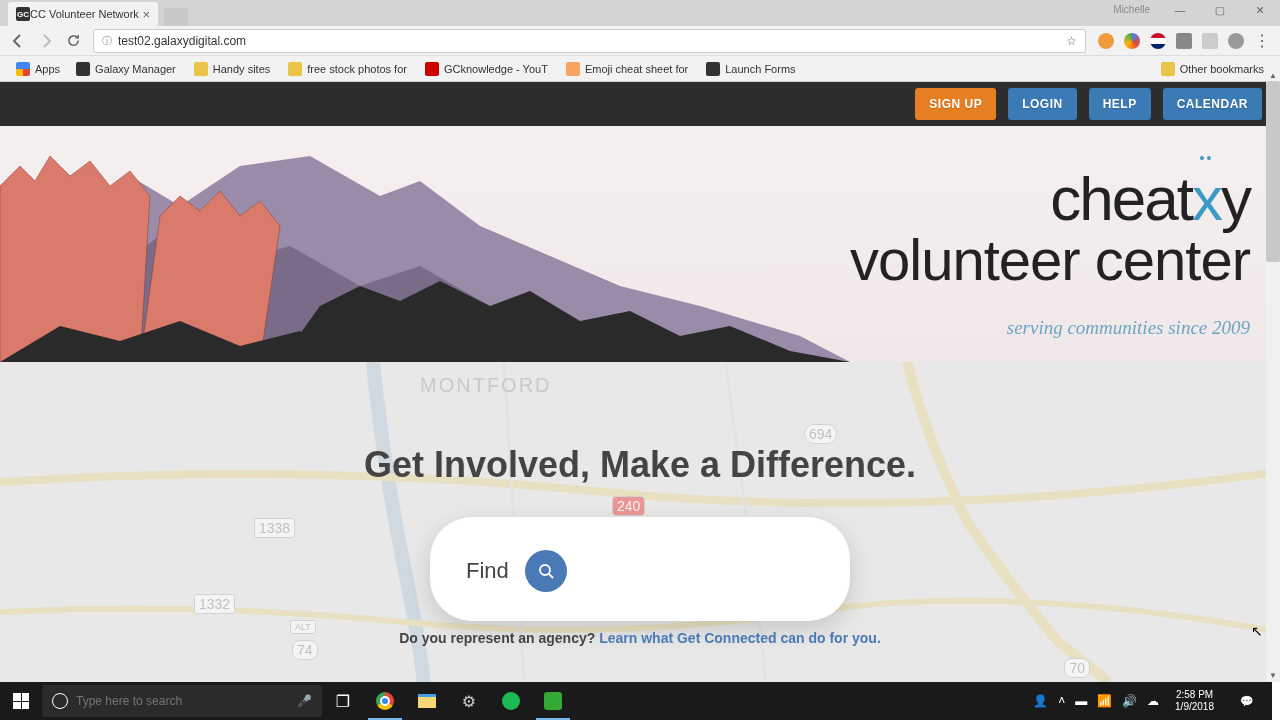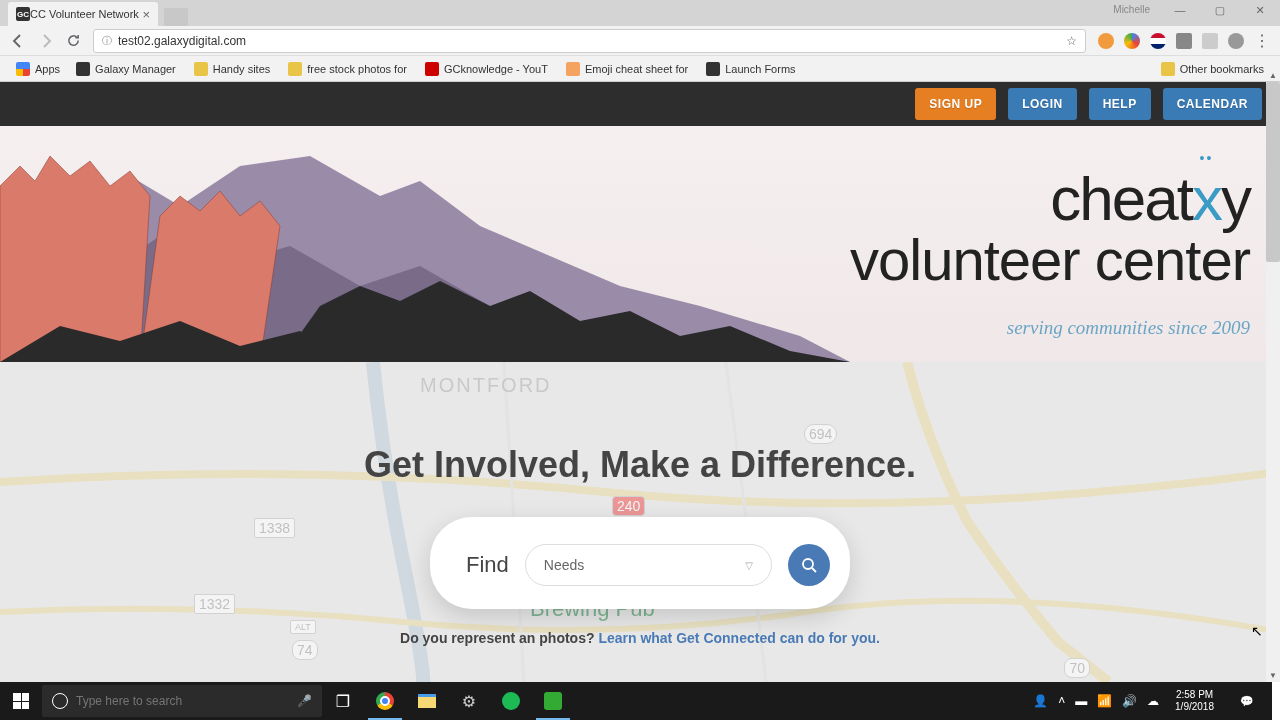--- a/index.html
+++ b/index.html
@@ -50,21 +50,21 @@
 .logo-x::before { content: "••"; position: absolute; top: -12px; left: 50%; transform: translateX(-50%); font-size: 14px; color: #3a9bc5; letter-spacing: 2px; }
 .logo-line2 { font-size: 58px; font-weight: 300; color: #222; letter-spacing: -1px; line-height: 1; margin-top: 4px; }
 .tagline { font-size: 19px; color: #6ba5c5; font-style: italic; margin-top: 28px; font-family: Georgia, serif; }
 
 
 .search-section { height: 320px; position: relative; background: #eaeaea; overflow: hidden; }
 .map-bg { position: absolute; inset: 0; opacity: 0.5; }
 .map-label { position: absolute; font-size: 14px; color: #999; border: 1px solid #bbb; background: #fff; padding: 1px 4px; border-radius: 2px; }
 .map-city { position: absolute; font-size: 20px; color: #aaa; font-weight: 500; letter-spacing: 2px; }
 .headline { position: absolute; top: 82px; left: 50%; transform: translateX(-50%); font-size: 36px; font-weight: 700; color: #444; white-space: nowrap; }
-.search-pill { position: absolute; top: 155px; left: 50%; transform: translateX(-50%); width: 420px; height: 92px; background: #fff; border-radius: 42px; box-shadow: 0 8px 24px rgba(0,0,0,0.15); display: flex; align-items: center; padding: 4px 20px 0 36px; gap: 16px; }
+.search-pill { position: absolute; top: 155px; left: 50%; transform: translateX(-50%); width: 420px; height: 104px; background: #fff; border-radius: 42px; box-shadow: 0 8px 24px rgba(0,0,0,0.15); display: flex; align-items: center; padding: 4px 20px 0 36px; gap: 16px; }
 .find-label { font-size: 22px; color: #444; }
 .select-box { flex: 1; height: 42px; border: 1px solid #ddd; border-radius: 21px; display: flex; align-items: center; padding: 0 18px; font-size: 14px; color: #666; position: relative; }
 .select-chevron { margin-left: auto; color: #aaa; font-size: 10px; }
 .search-btn { width: 42px; height: 42px; background: #4a7ab5; border-radius: 50%; display: flex; align-items: center; justify-content: center; color: #fff; }
 .agency-text { position: absolute; top: 268px; left: 50%; transform: translateX(-50%); font-size: 14px; color: #444; white-space: nowrap; }
 .agency-link { color: #4a7ab5; font-weight: 600; }
 
 
 .scrollbar { position: absolute; right: 0; top: 82px; width: 14px; height: 600px; background: #f0f0f0; }
 .scroll-thumb { position: absolute; top: 0; width: 14px; height: 180px; background: #c8c8c8; border-radius: 2px; }
@@ -228,34 +228,30 @@
       <div class="map-label" style="top:278px;left:292px;border-radius:8px">74</div>
       <div class="map-label" style="top:134px;left:612px;background:#ef4444;color:#fff;border-radius:4px">240</div>
       <div class="map-label" style="top:296px;right:190px;border-radius:8px">70</div>
       <div style="position:absolute;top:234px;left:530px;font-size:22px;color:#15803d">Brewing Pub</div>
     </div>
 
     <div class="headline">Get Involved, Make a Difference.</div>
 
     <div class="search-pill">
       <span class="find-label">Find</span>
-      <div class="select-box">
-        <span>Needs</span>
-        <span class="select-chevron">▽</span>
-      </div>
       <div class="search-btn">
         <svg width="16" height="16" viewBox="0 0 16 16">
             <circle cx="7" cy="7" r="5" stroke="#fff" stroke-width="1.8" fill="none"></circle>
             <line x1="11" y1="11" x2="15" y2="15" stroke="#fff" stroke-width="1.8"></line>
           </svg>
       </div>
     </div>
 
     <div class="agency-text">
-      <span style="font-weight:600">Do you represent an photos? </span><span class="agency-link">Learn what Get Connected can do for you.</span>
+      <span style="font-weight:600">Do you represent an agency? </span><span class="agency-link">Learn what Get Connected can do for you.</span>
     </div>
   </div>
 
 </div>
 
 <div class="scrollbar">
   <div class="scroll-arrow" style="top:-14px">▲</div>
   <div class="scroll-thumb"></div>
   <div class="scroll-arrow" style="bottom:0">▼</div>
 </div>

